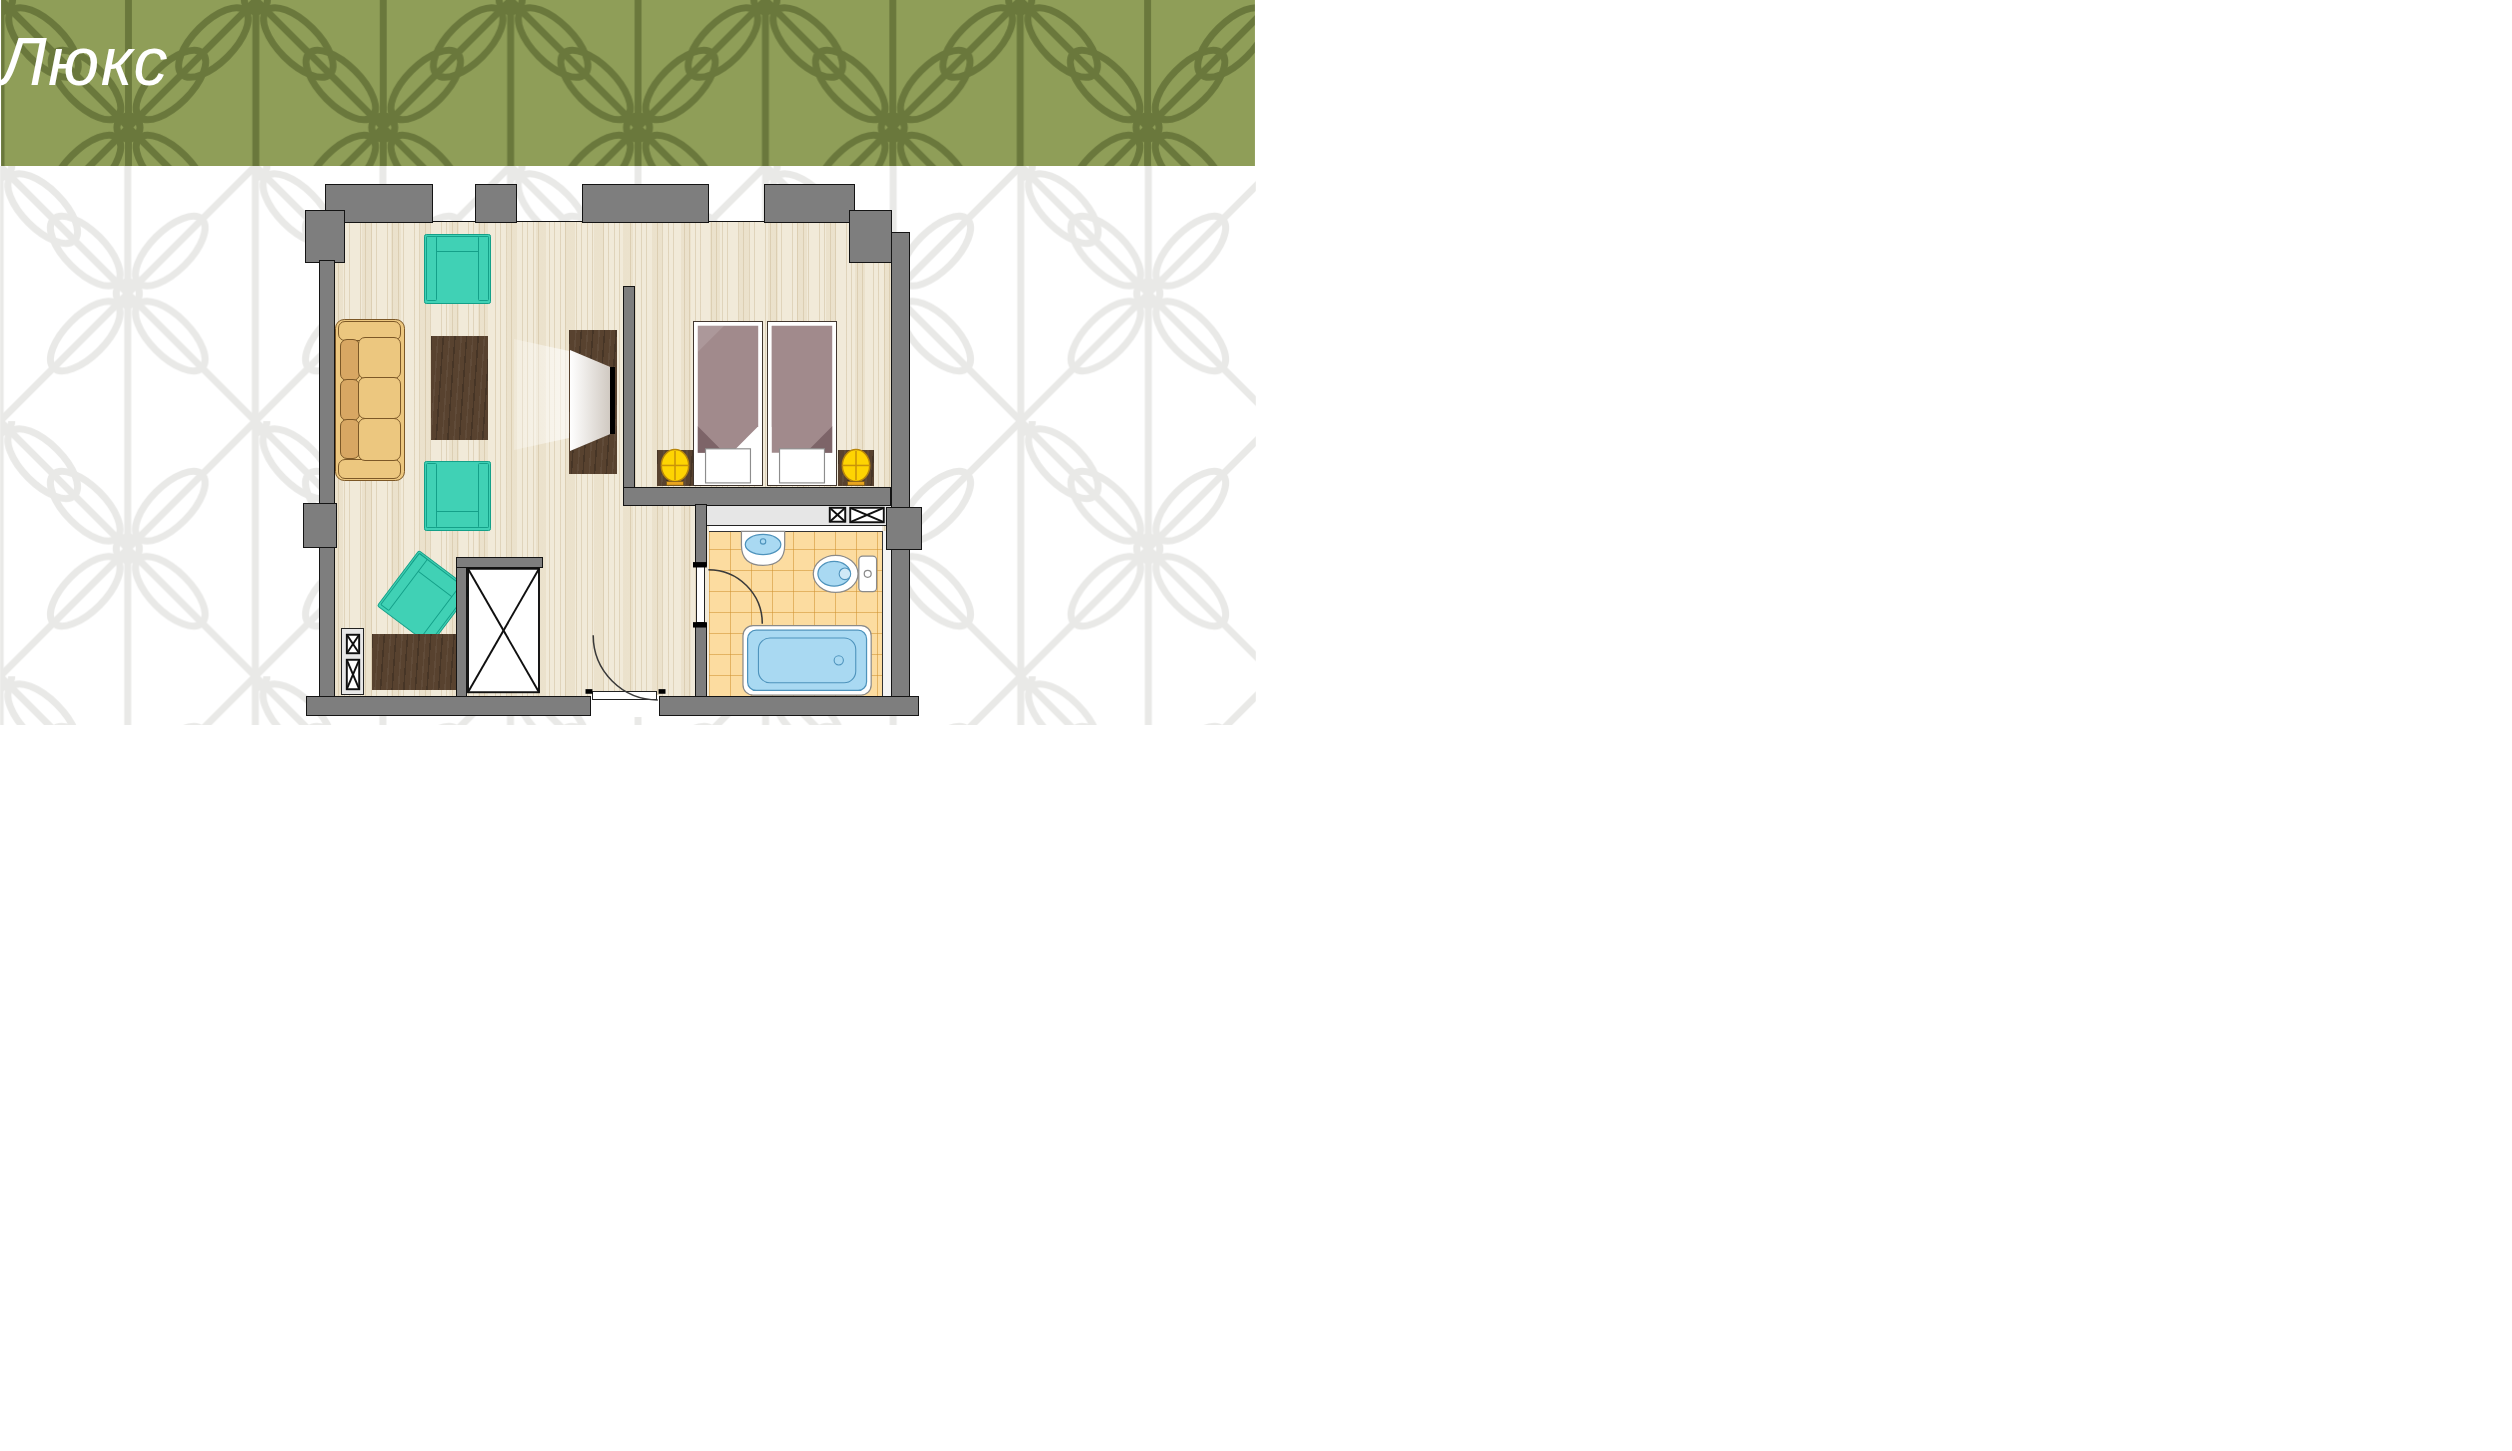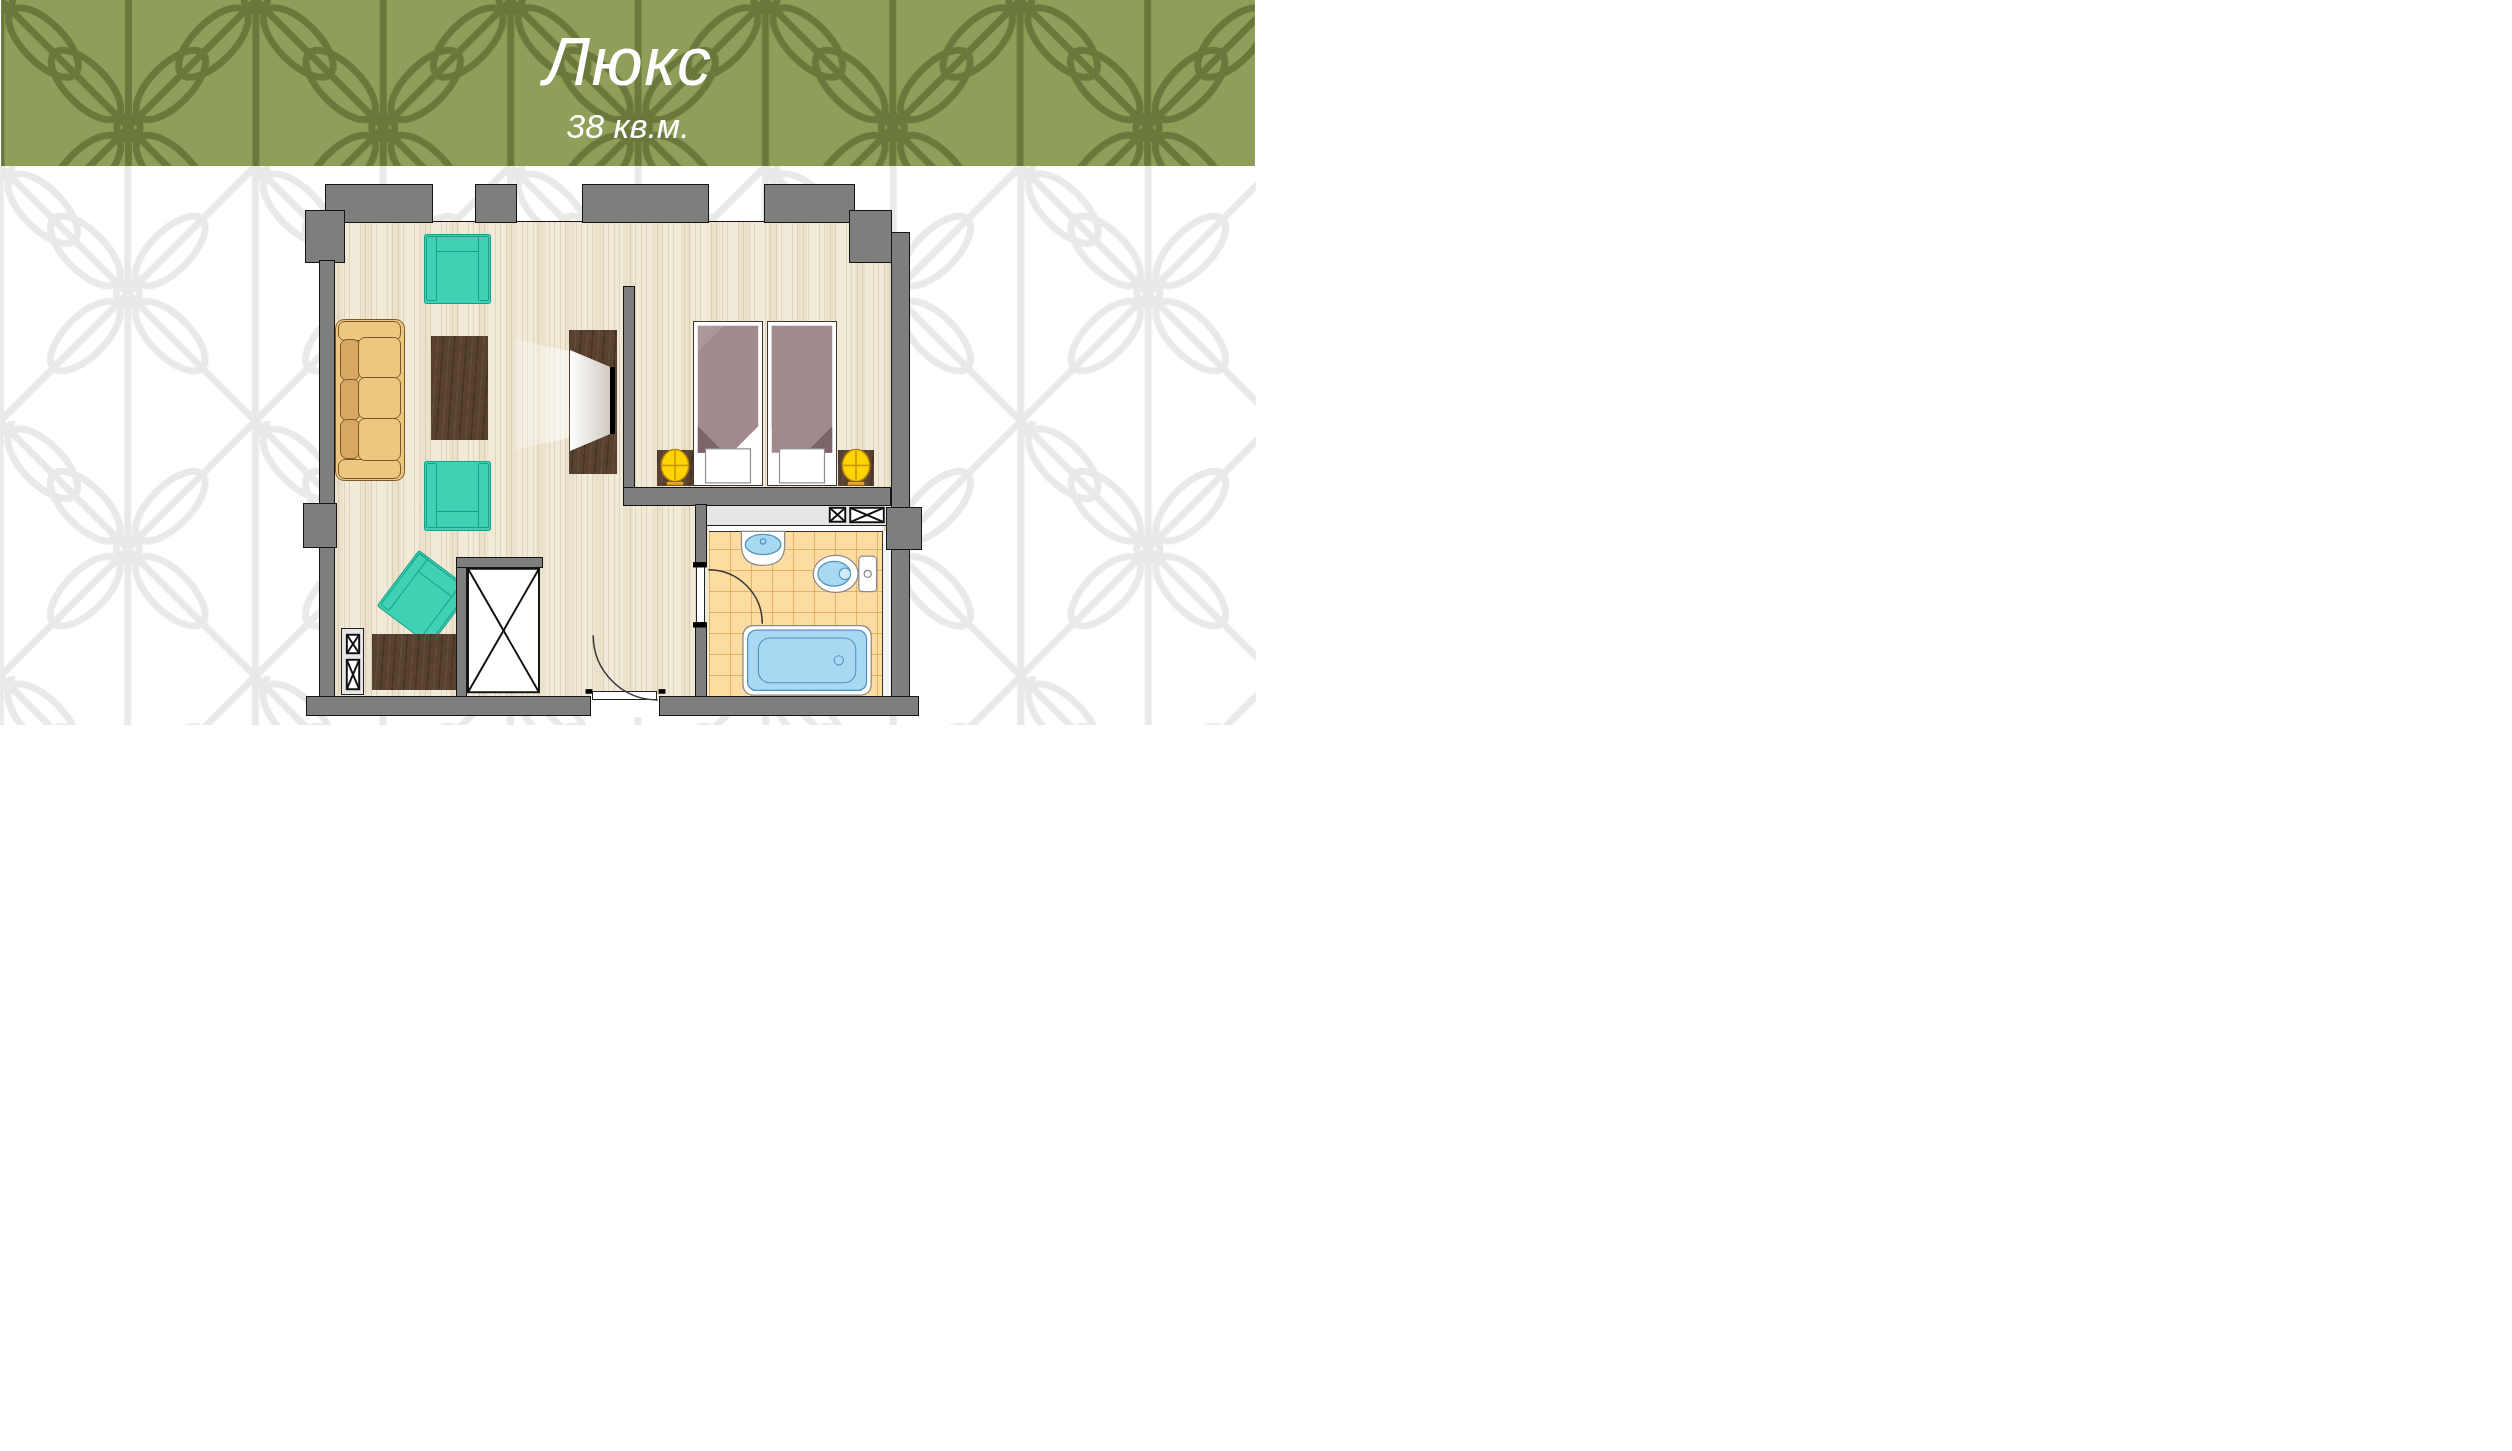--- a/index.html
+++ b/index.html
@@ -3,21 +3,21 @@
 <meta charset="utf-8">
 <style>
   html,body{margin:0;padding:0;background:#fff;}
   body{font-family:"Liberation Sans", sans-serif;}
   .page{position:relative;width:1256px;height:726px;overflow:hidden;background:#fff;}
   .abs{position:absolute;}
   svg{display:block;}
 
   
   .band{left:0;top:0;width:1256px;height:166px;}
-  .band .titles{position:absolute;left:0;top:0;width:100%;height:100%;text-align:center;}
+  .band .titles{position:absolute;left:0;top:0;width:100%;height:100%;}
   .title{position:absolute;left:0;right:0;top:21.7px;color:#fff;font-style:italic;font-size:68px;font-weight:400;letter-spacing:1.5px;}
   .subtitle{position:absolute;left:0;right:0;top:107px;color:#fff;font-style:italic;font-size:34px;font-weight:400;}
 
   
   .wall{position:absolute;background:var(--wall);border:1.5px solid var(--outline);box-sizing:border-box;}
   .floor{position:absolute;background-color:var(--floor);
     background-image:repeating-linear-gradient(90deg, rgba(196,176,138,.38) 0 0.8px, transparent 0.8px 5.4px),
                      repeating-linear-gradient(90deg, rgba(214,196,158,.22) 0 10px, transparent 10px 29px);
     border-top:1.5px solid var(--outline);box-sizing:border-box;}
   .tile{position:absolute;background-color:var(--tile);
@@ -109,21 +109,20 @@
               <circle cx="165" cy="165" r="6"></circle>
             <circle cx="0" cy="330" r="6"></circle>
               <circle cx="330" cy="330" r="6"></circle>
           </g>
         </pattern>
       </defs>
       <rect width="1624" height="215" fill="url(#leafOlive)"></rect>
     </svg>
     <div class="titles">
       <div class="title">Люкс</div>
-      <div class="subtitle">38 кв.м.</div>
     </div>
   </div>
 
   <svg class="abs" style="left:0;top:166px;" width="1256" height="559" viewBox="0 0 1624 723">
     <defs>
       <pattern id="leafFaint" width="330" height="330" patternUnits="userSpaceOnUse">
         <rect class="f-bg" width="330" height="330"></rect>
         <g class="f-fg" stroke-width="9" fill="none">
           <path d="M0 -165 V495 M165 -165 V495 M330 -165 V495"></path>
           <path d="M-165 -165 L495 495 M495 -165 L-165 495 M165 -165 L-165 165 M165 495 L495 165"></path>

